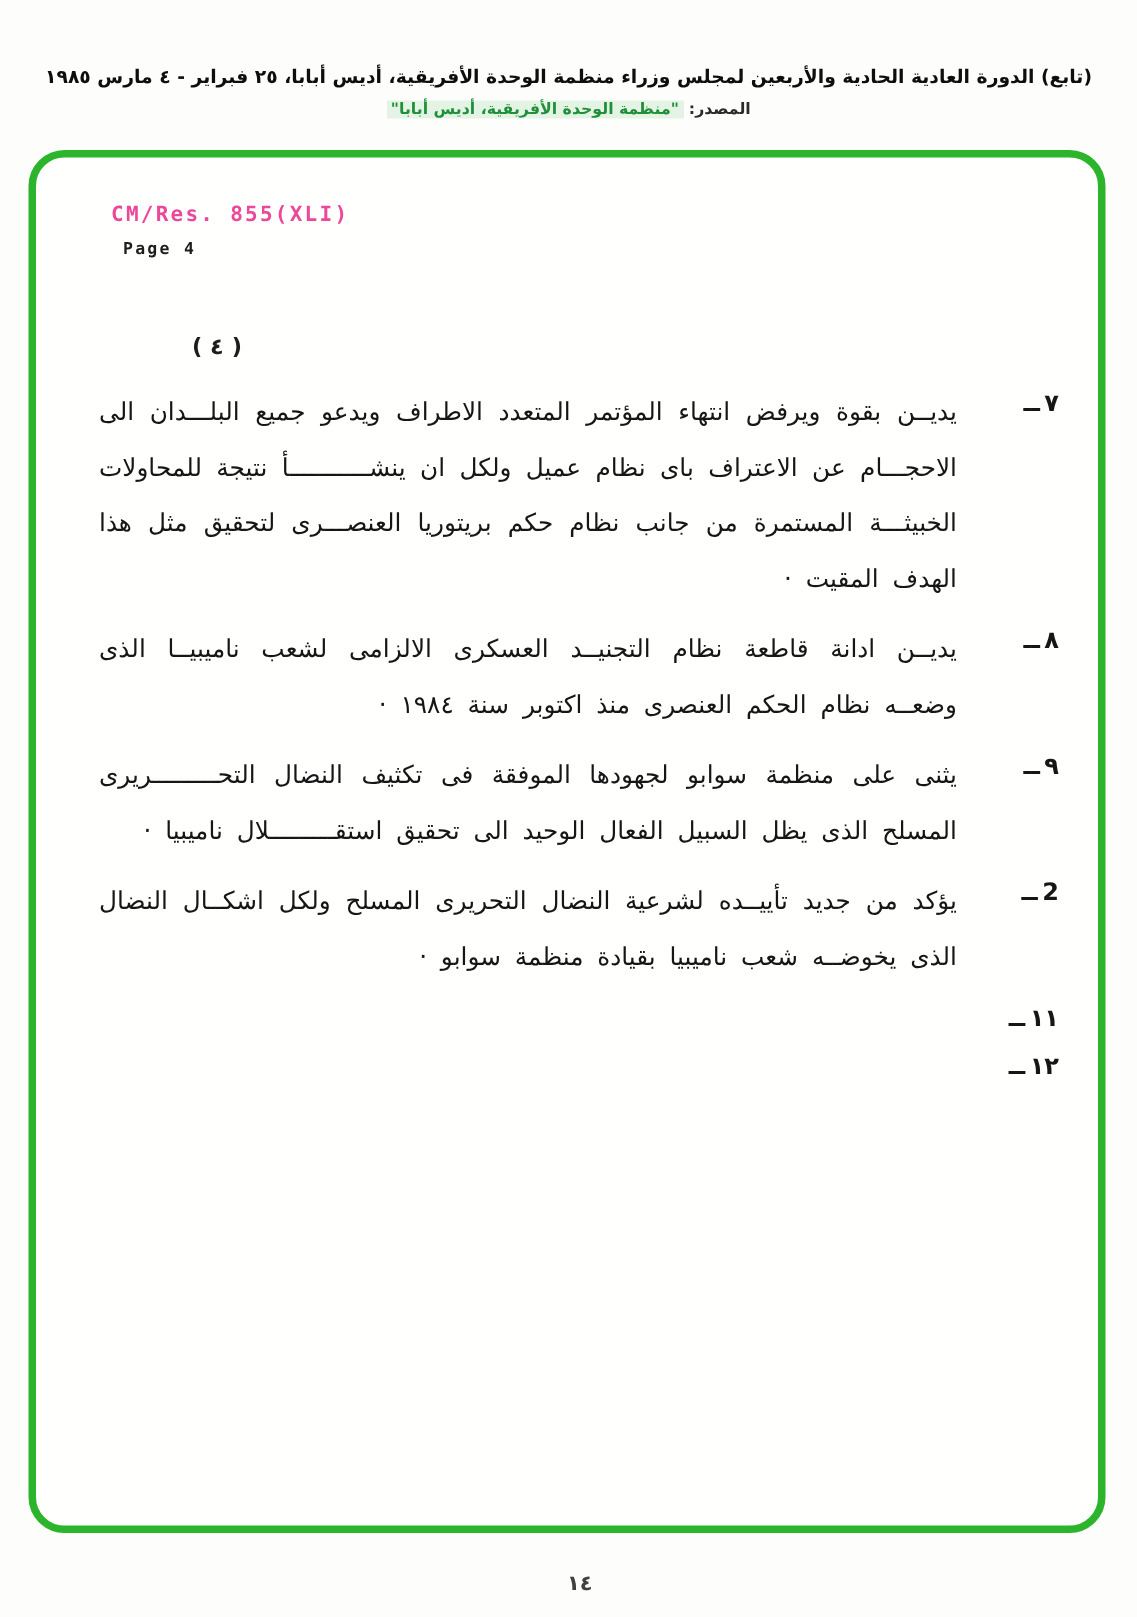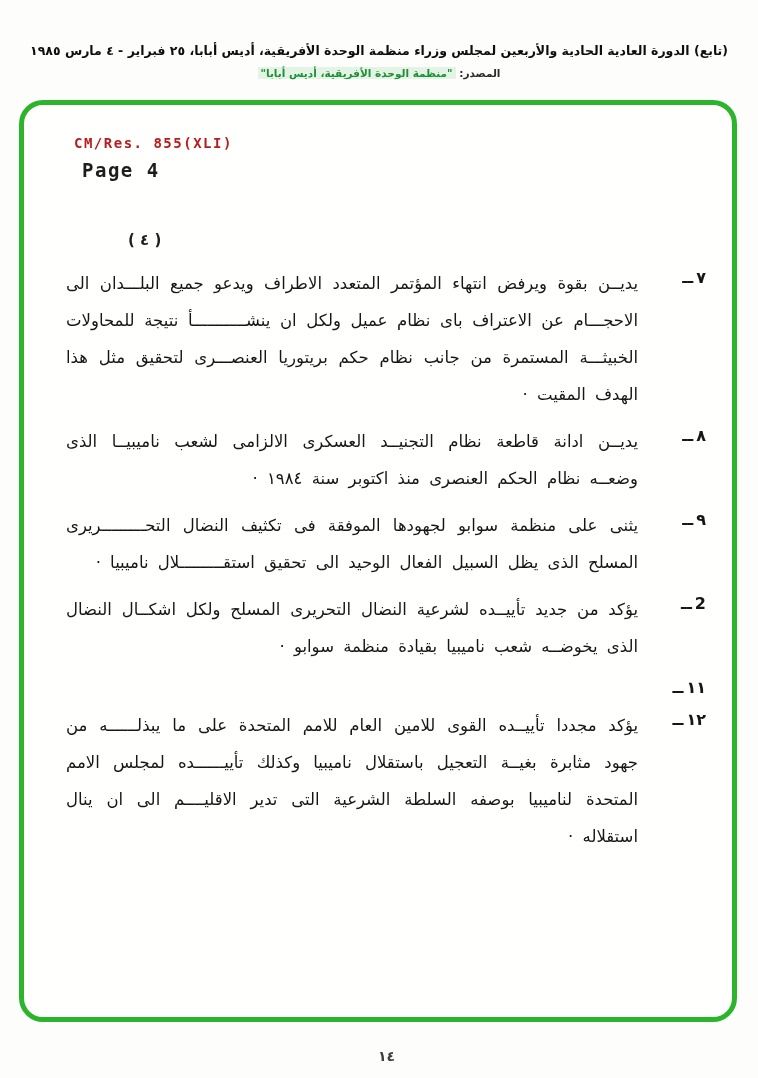--- a/index.html
+++ b/index.html
@@ -42,27 +42,27 @@
     border: 5px solid #2cb52c;
     border-radius: 24px;
     background: #fffffe;
     overflow: hidden;
   }
   .doc-ref {
     font-family: "DejaVu Sans Mono", monospace;
     font-weight: bold;
     font-size: 14px;
     letter-spacing: 1.5px;
-    color: #b91c1c;
+    color: #ec4899;
     margin: 30px 0 8px 50px;
   }
   .doc-page {
     font-family: "DejaVu Sans Mono", monospace;
     font-weight: bold;
-    font-size: 19px;
+    font-size: 11px;
     letter-spacing: 1.5px;
     color: #1d1d1d;
     margin-left: 58px;
   }
   .section-num {
     direction: rtl;
     font-size: 15px;
     font-weight: bold;
     color: #1d1d1d;
     margin-top: 50px;
@@ -163,19 +163,18 @@
         <span>١١</span>
         <span>ــ</span>
       </div>
     </div>
 
     <div class="para">
       <div class="para-num">
         <span>١٢</span>
         <span>ــ</span>
       </div>
-      <div class="para-text">يؤكد مجددا تأييــده القوى للامين العام للامم المتحدة على ما يبذلــــــه من جهود مثابرة بغيــة التعجيل باستقلال ناميبيا وكذلك تأييــــــده لمجلس الامم المتحدة لناميبيا بوصفه السلطة الشرعية التى تدير الاقليــــم الى ان ينال استقلاله ·</div>
     </div>
 
   </div>
 </div>
 
 <div class="footer-num">١٤</div>
 
 </body></html>

